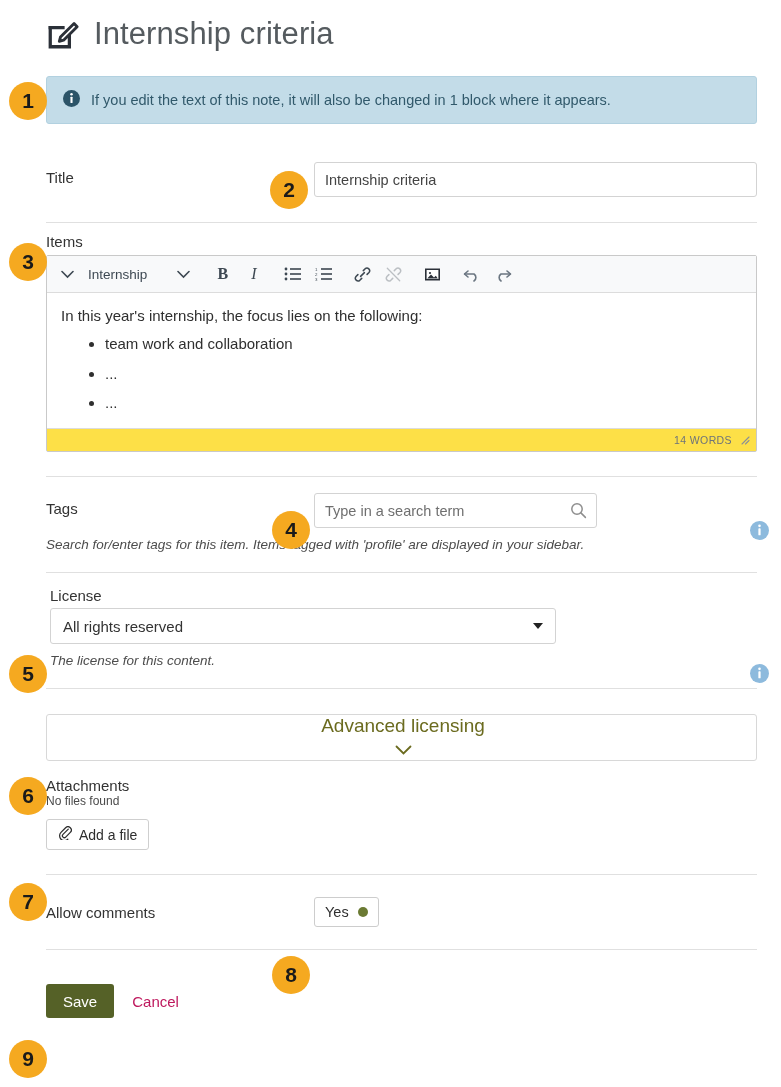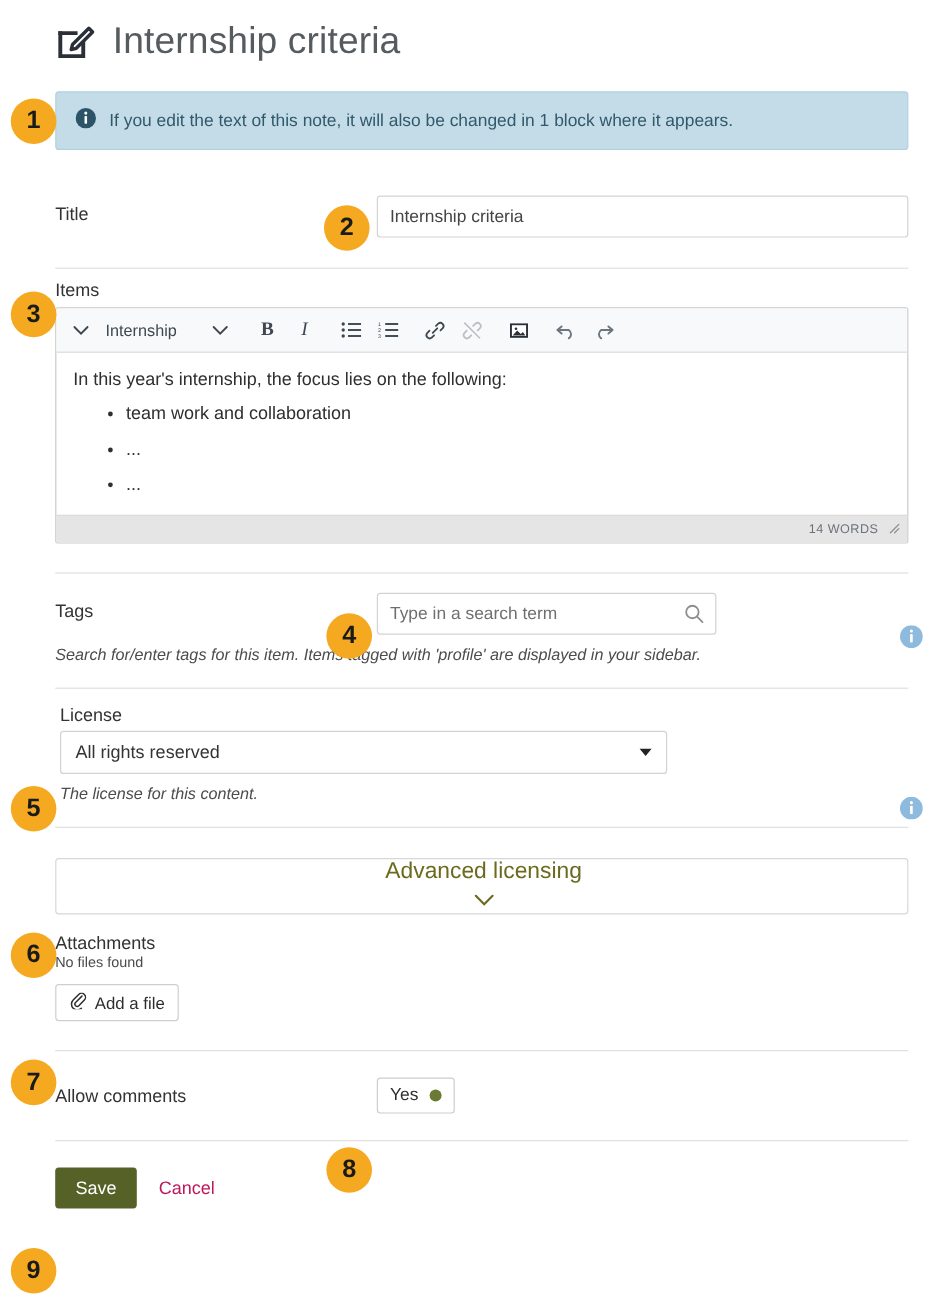--- a/index.html
+++ b/index.html
@@ -153,21 +153,21 @@
   .editor-body p { margin: 0 0 6px 0; }
   .editor-body ul {
     margin: 6px 0 0 0;
     padding-left: 44px;
     list-style: disc;
   }
   .editor-body li { margin: 0 0 8px 0; }
 
   .editor-status {
     height: 23px;
-    background: #e5e5e5;
+    background: #fde047;
     border-top: 1px solid #dcdcdc;
     display: flex;
     align-items: center;
     justify-content: flex-end;
     gap: 7px;
     padding: 0 6px 0 0;
     font-size: 10.5px;
     letter-spacing: .4px;
     color: #6d737a;
   }
@@ -529,18 +529,18 @@
       <span class="switch">
         <span class="switch-text">Yes</span>
         <span class="switch-dot"></span>
       </span>
     </div>
   </div>
 
   <div class="hr" style="margin-top:22px;"></div>
 
   <div class="badge" style="left:9px; top:1040px;">9</div>
-  <div class="footer-row" style="margin-top:22px;">
+  <div class="footer-row" style="margin-top:34px;">
     <button class="btn-save">Save</button>
     <button class="btn-cancel">Cancel</button>
   </div>
 
 </div>
 
 </body></html>

